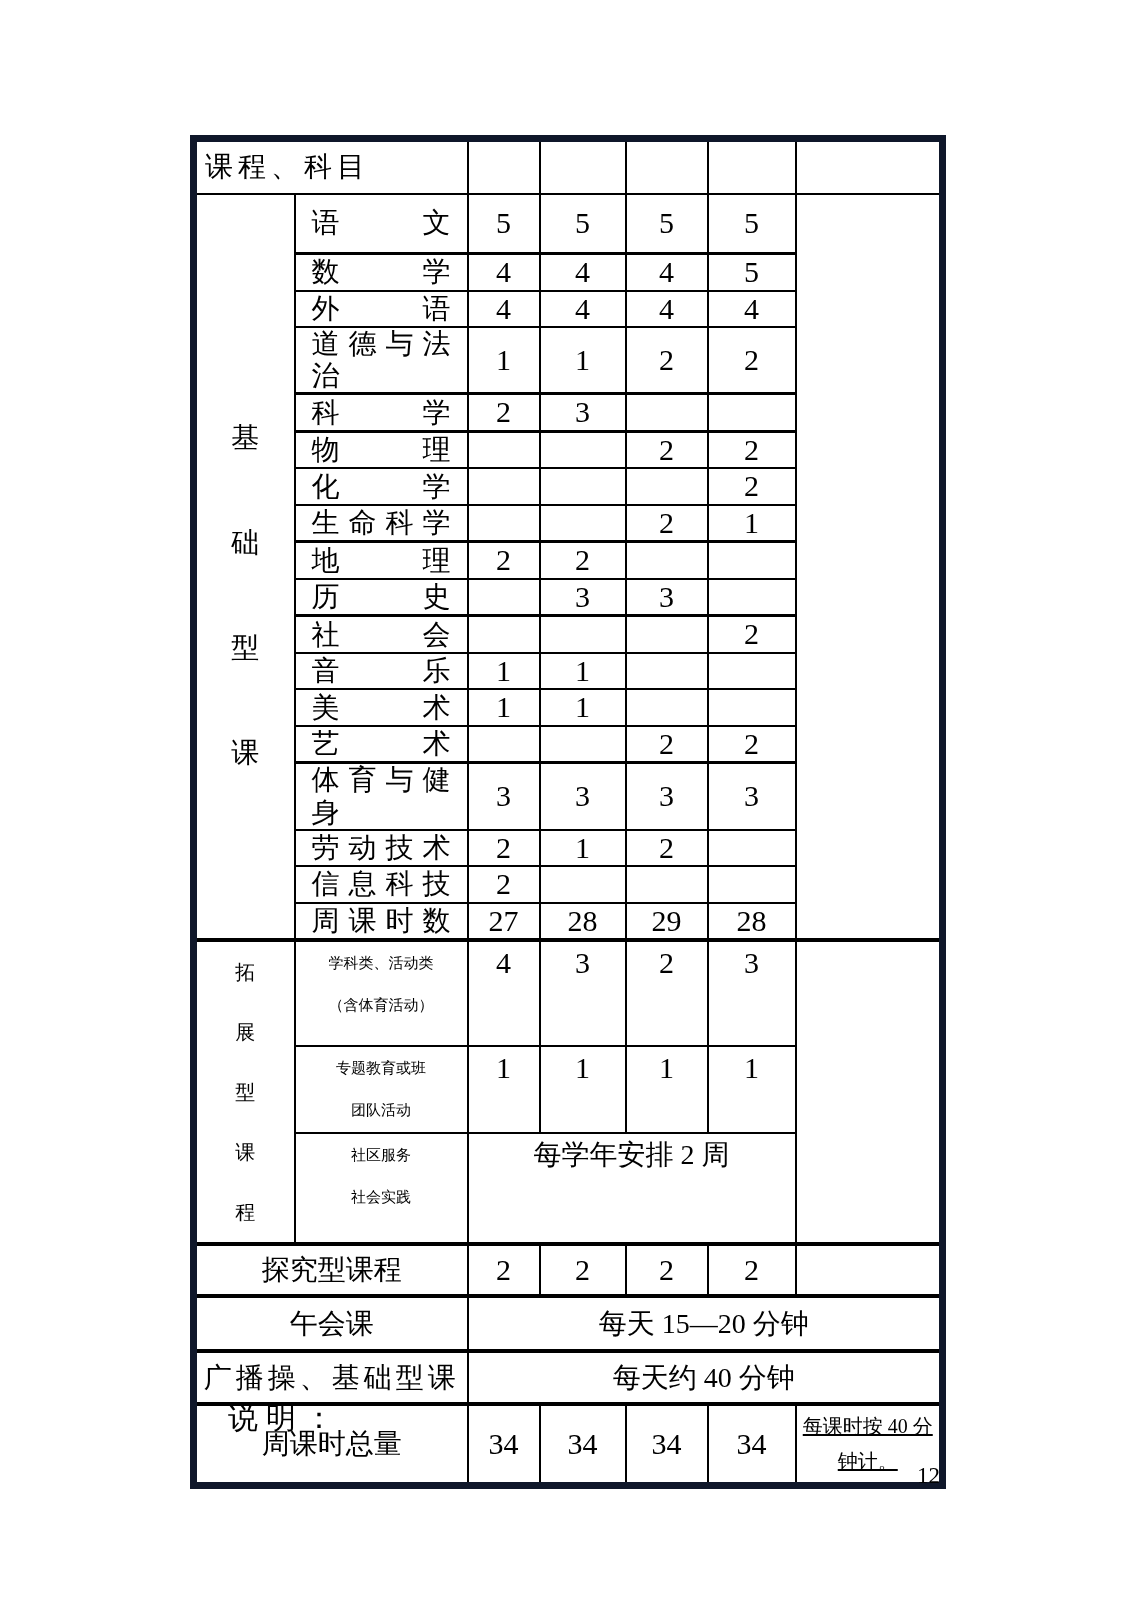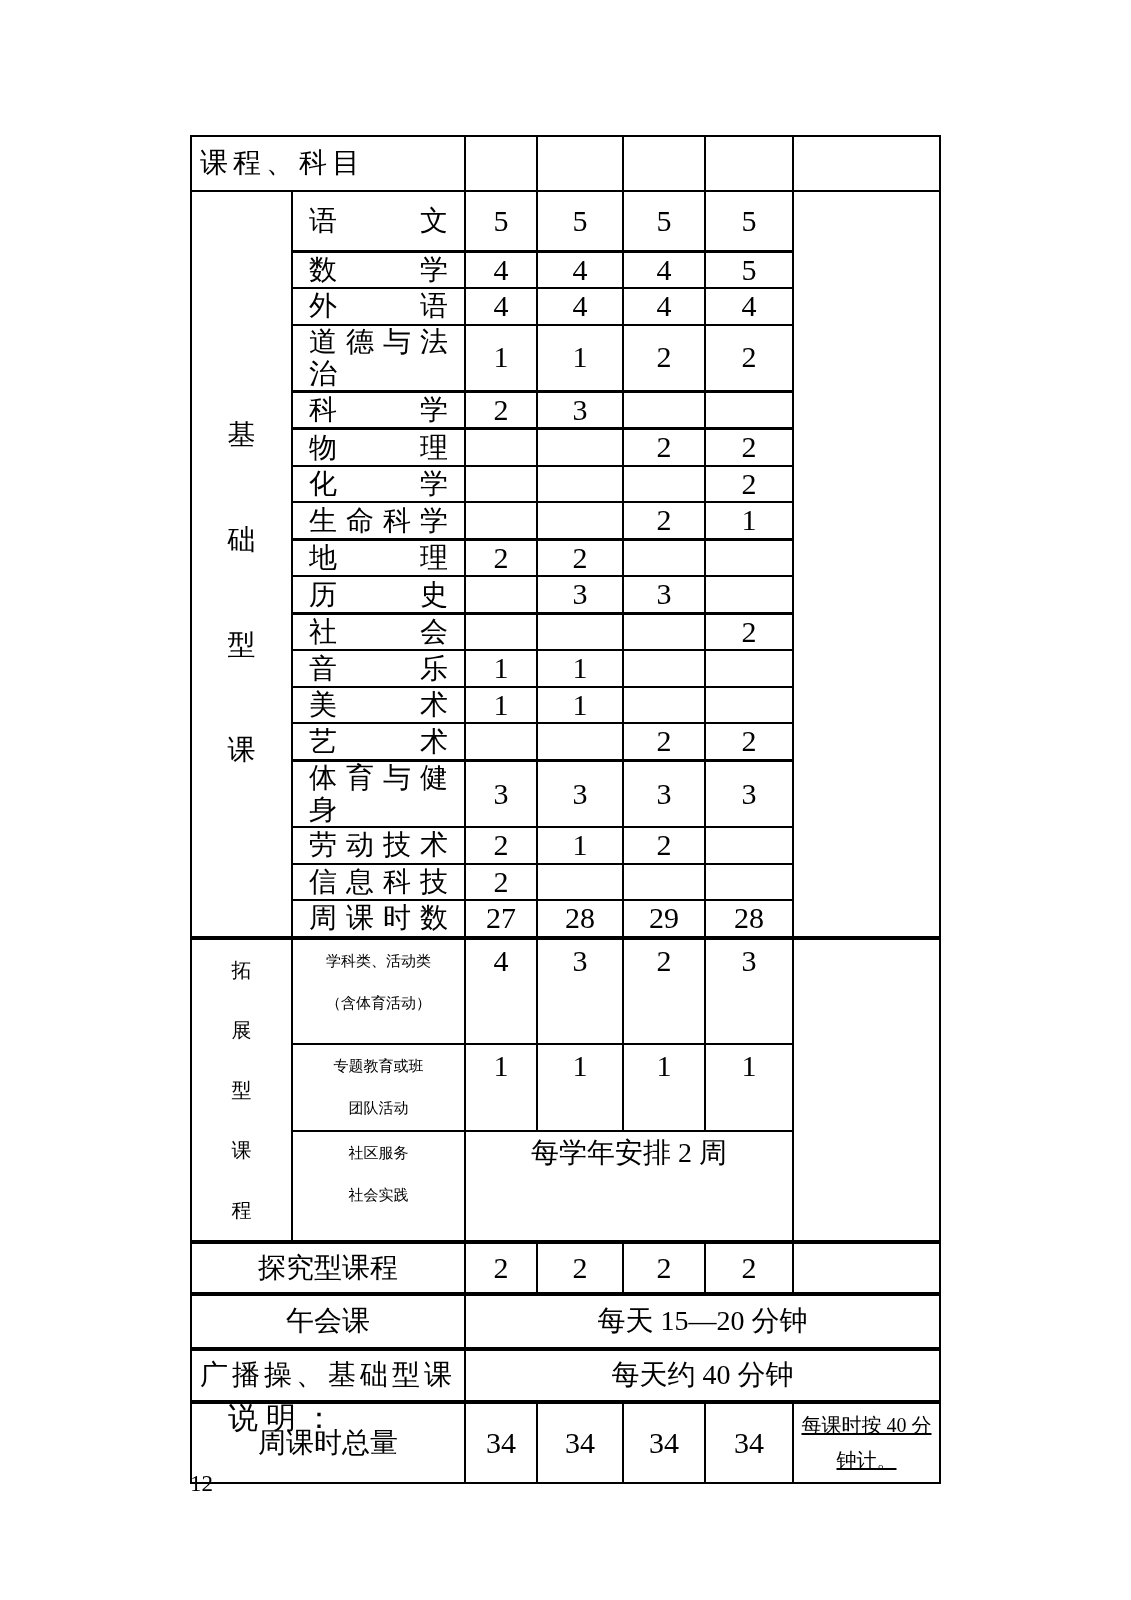--- a/index.html
+++ b/index.html
@@ -9,21 +9,21 @@
     font-family: "Liberation Serif", "DejaVu Serif", serif;
     color: #000000;
     overflow: hidden;
   }
   .page { position: absolute; inset: 0; width: 1131px; height: 1600px; }
 
   table.timetable {
     position: absolute; left: 190px; top: 135px;
     border-collapse: collapse;
     table-layout: fixed;
-    border: 1px solid #0f172a;
+    border: 7px solid #0f172a;
   }
   td {
     border: 2px solid #000;
     padding: 0;
     text-align: center;
     vertical-align: middle;
     font-size: 28px;
     line-height: 1.15;
     overflow: hidden;
   }
@@ -61,21 +61,21 @@
   .merged-note { font-size: 28px; line-height: 42px; }
   td.wide-label { letter-spacing: 4px; }
   td.note-cell { font-size: 20px; line-height: 35px; vertical-align: middle; text-decoration: underline; }
 
   .caption {
     position: absolute; left: 228px; top: 1398px;
     font-size: 30px; letter-spacing: 8px;
   }
   .page-number {
     position: absolute; left: 190px; top: 1463px; width: 750px;
-    text-align: left; font-size: 23px; margin-top: 8px;
+    text-align: right; font-size: 23px;
   }
 </style>
 </head>
 <body>
 
 <div class="page">
 
 <table class="timetable">
 <colgroup>
   <col style="width:101px">

